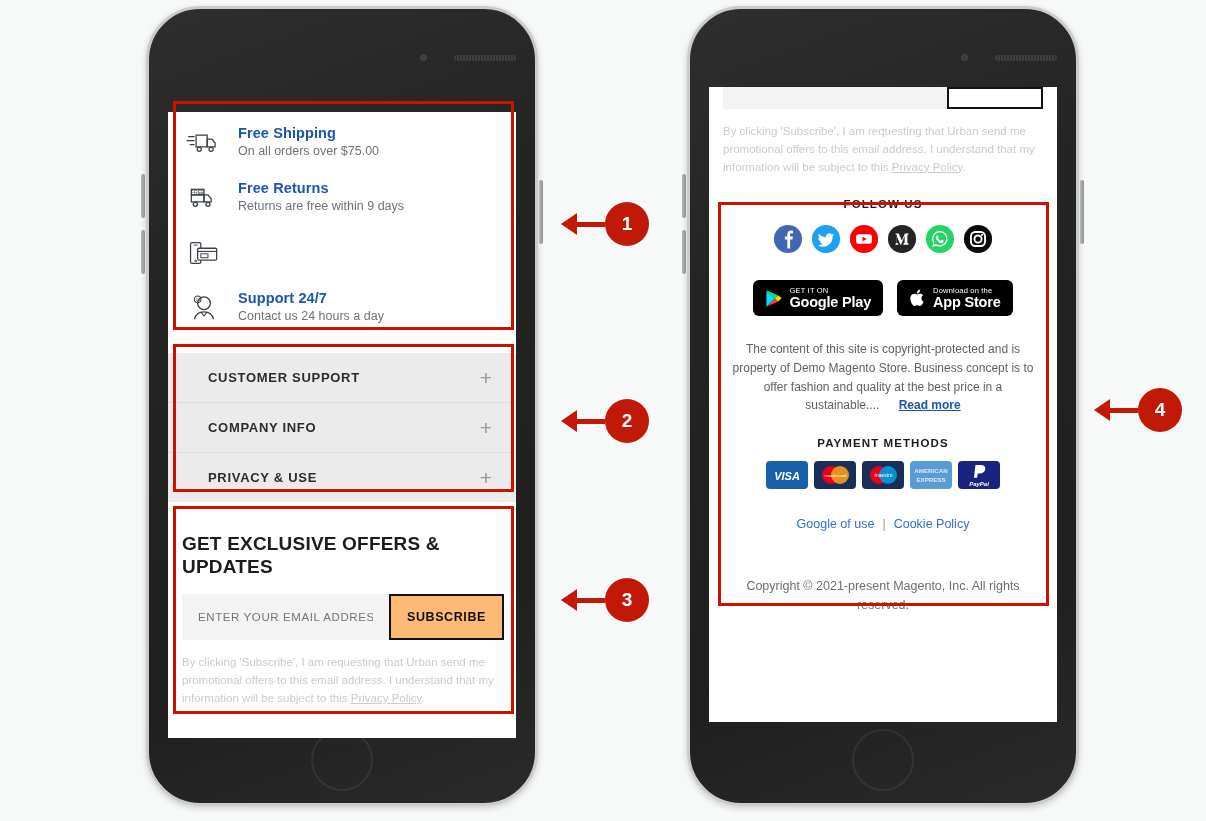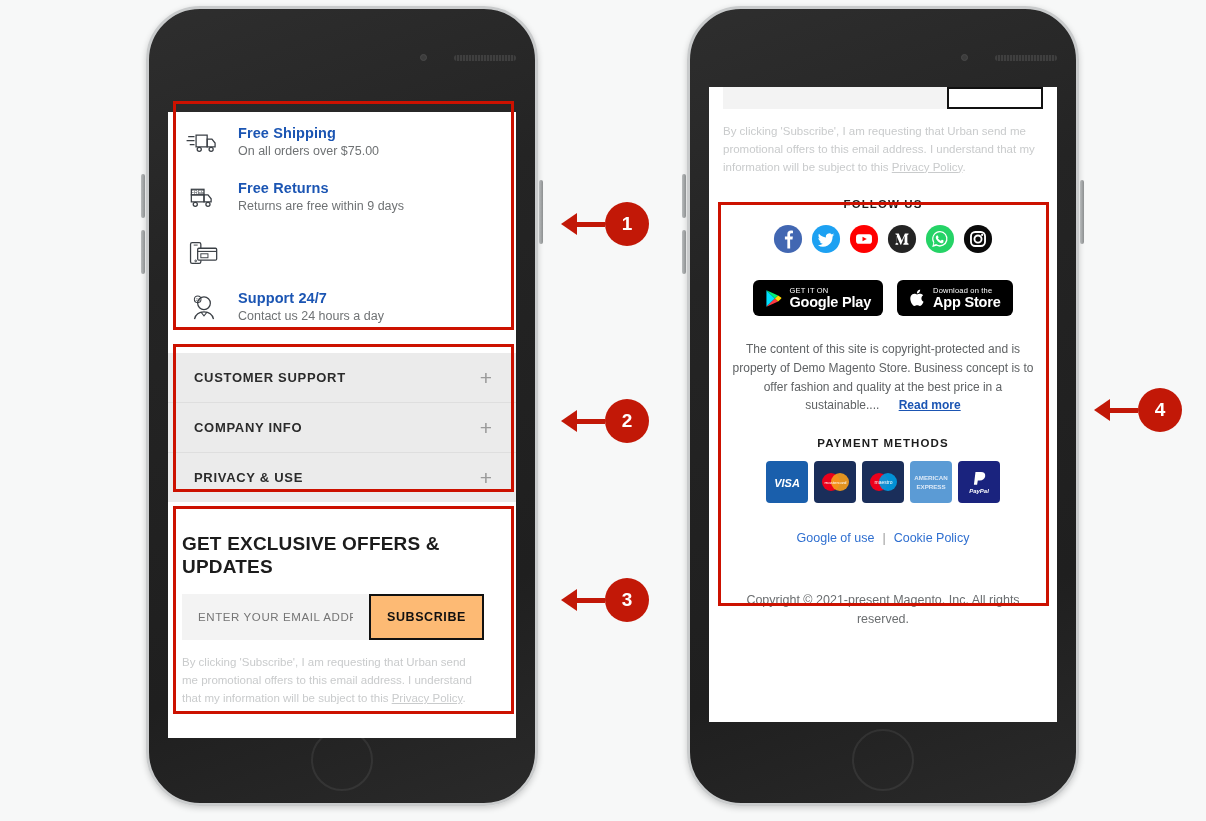--- a/index.html
+++ b/index.html
@@ -69,32 +69,32 @@
   .feat .ftitle {
     color: #1b55b3; font-weight: 700; font-size: 14.5px; letter-spacing:.1px;
     margin-bottom: 3px;
   }
   .feat .fdesc { color: #6f7274; font-size: 12.5px; }
 
   
   .accordion { background: #ebebeb; }
   .acc-row {
     display: flex; align-items: center; justify-content: space-between;
-    padding: 14px 24px 14px 26px;
+    padding: 14px 24px 14px 40px;
     border-bottom: 1px solid #dedede;
   }
   .acc-row:last-child { border-bottom: none; }
   .acc-label {
     font-size: 13px; font-weight: 700; letter-spacing: .7px;
     color: #2b2b2b;
   }
   .acc-plus { color: #9a9a9a; font-size: 21px; line-height: 1; font-weight: 300; }
 
   
-  .news { padding: 16px 32px 14px 14px; background:#fff; }
+  .news { padding: 16px 12px 14px 14px; background:#fff; }
   .news-title {
     font-size: 19px; font-weight: 700; color: #1c1c1c;
     letter-spacing: .2px; line-height: 1.22; margin-bottom: 16px;
     text-transform: uppercase;
   }
   .news-form { display: flex; align-items: stretch; height: 46px; margin-bottom: 14px; }
   .news-input {
     flex: 1; background: #f3f3f3; border: none;
     padding: 0 16px; font-size: 11.5px; color: #4a4a4a;
     letter-spacing: .6px; font-family: inherit; text-transform: uppercase;
@@ -129,21 +129,21 @@
   .store .st-big { font-size: 14.5px; font-weight: 600; line-height: 1.05; letter-spacing: -.2px; }
 
   .about {
     margin-top: 24px; text-align: center; font-size: 12px;
     color: #5f6264; line-height: 1.55; padding: 0 14px;
   }
   .about a { color: #1b55b3; font-weight: 700; text-decoration: underline; margin-left: 16px; }
 
   .paycards { display: flex; justify-content: center; gap: 6px; margin-top: 12px; }
   .pc {
-    width: 42px; height: 42px; border-radius: 4px;
+    width: 42px; height: 28px; border-radius: 4px;
     display: flex; align-items: center; justify-content: center;
     overflow: hidden;
     text-align: center;
   }
 
   .botlinks {
     margin-top: 28px; text-align: center; font-size: 12.5px; color: #2f6fd0;
   }
   .botlinks a { color: #2f6fd0; text-decoration: none; }
   .botlinks .sep { color: #9a9a9a; margin: 0 8px; }

